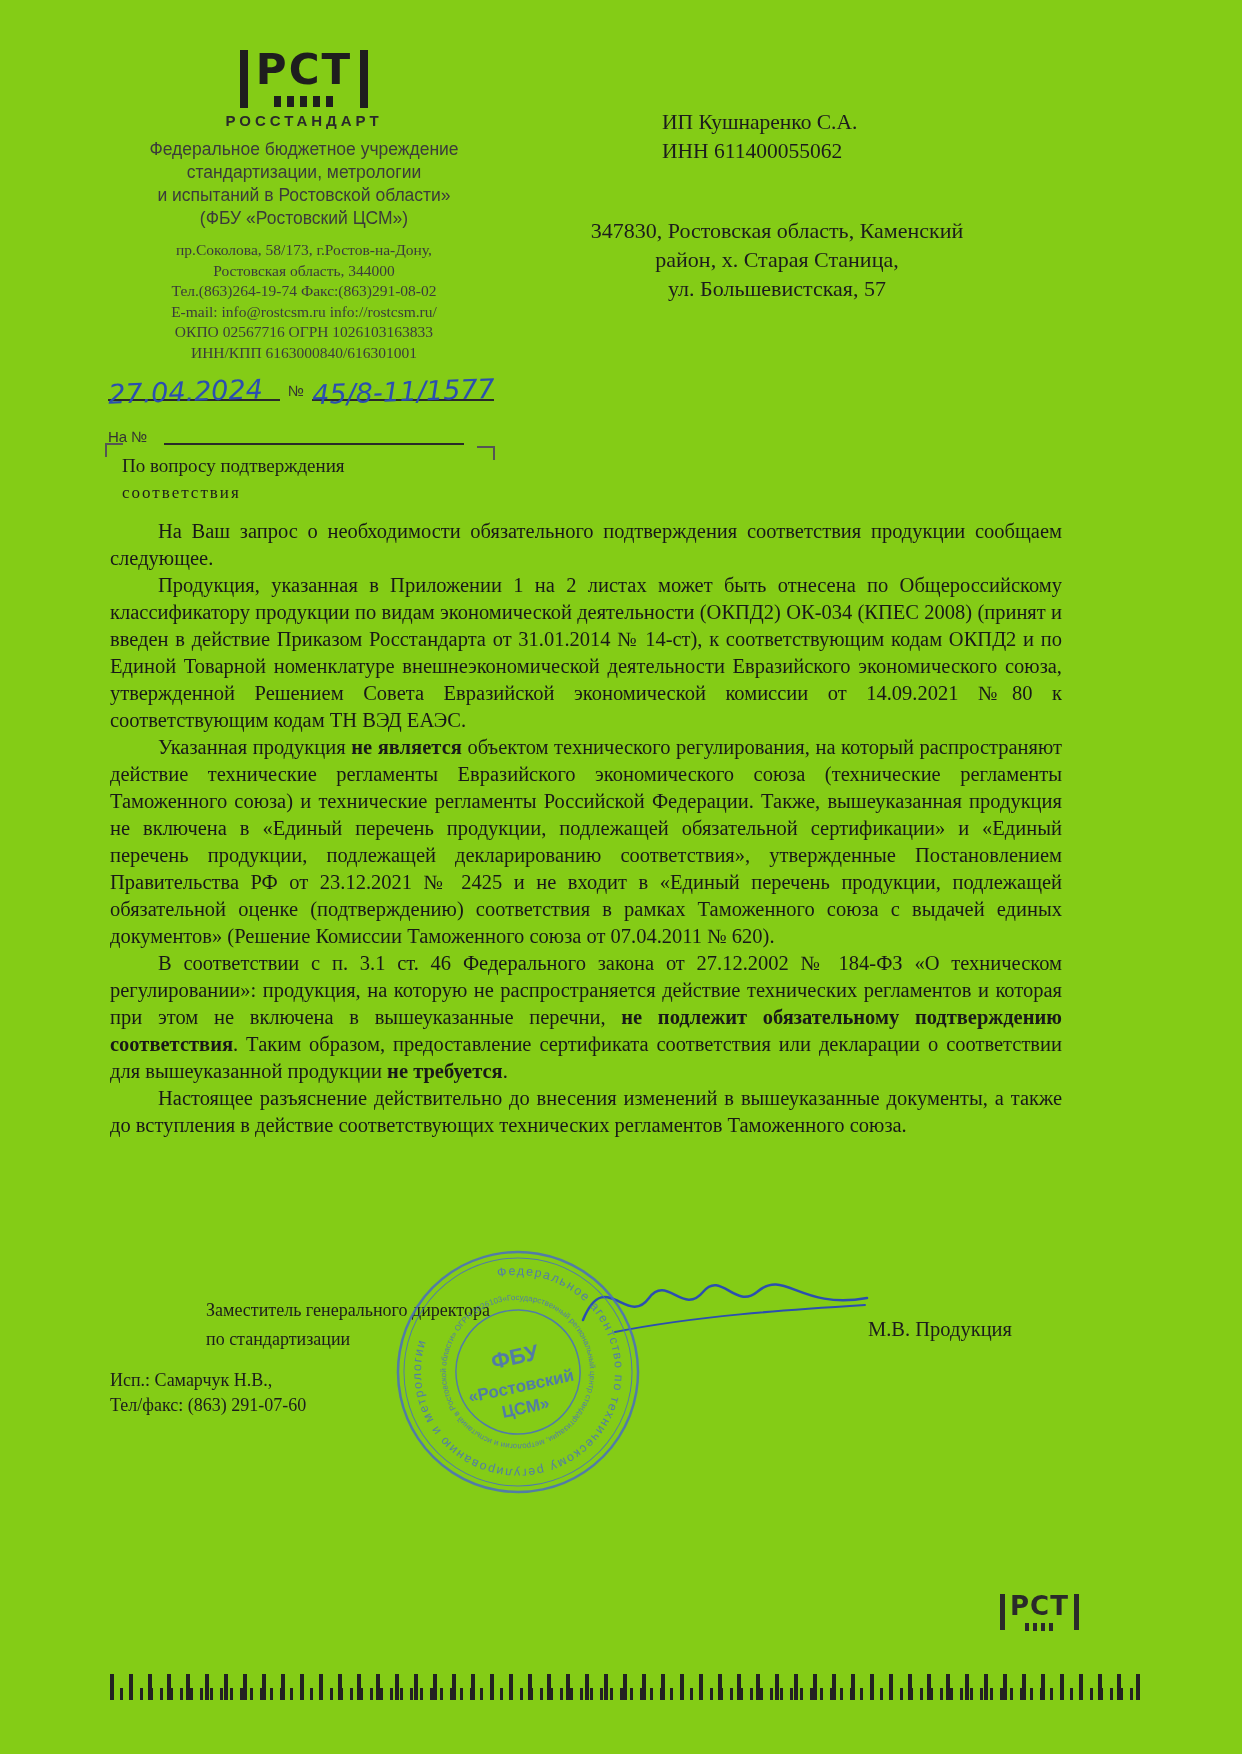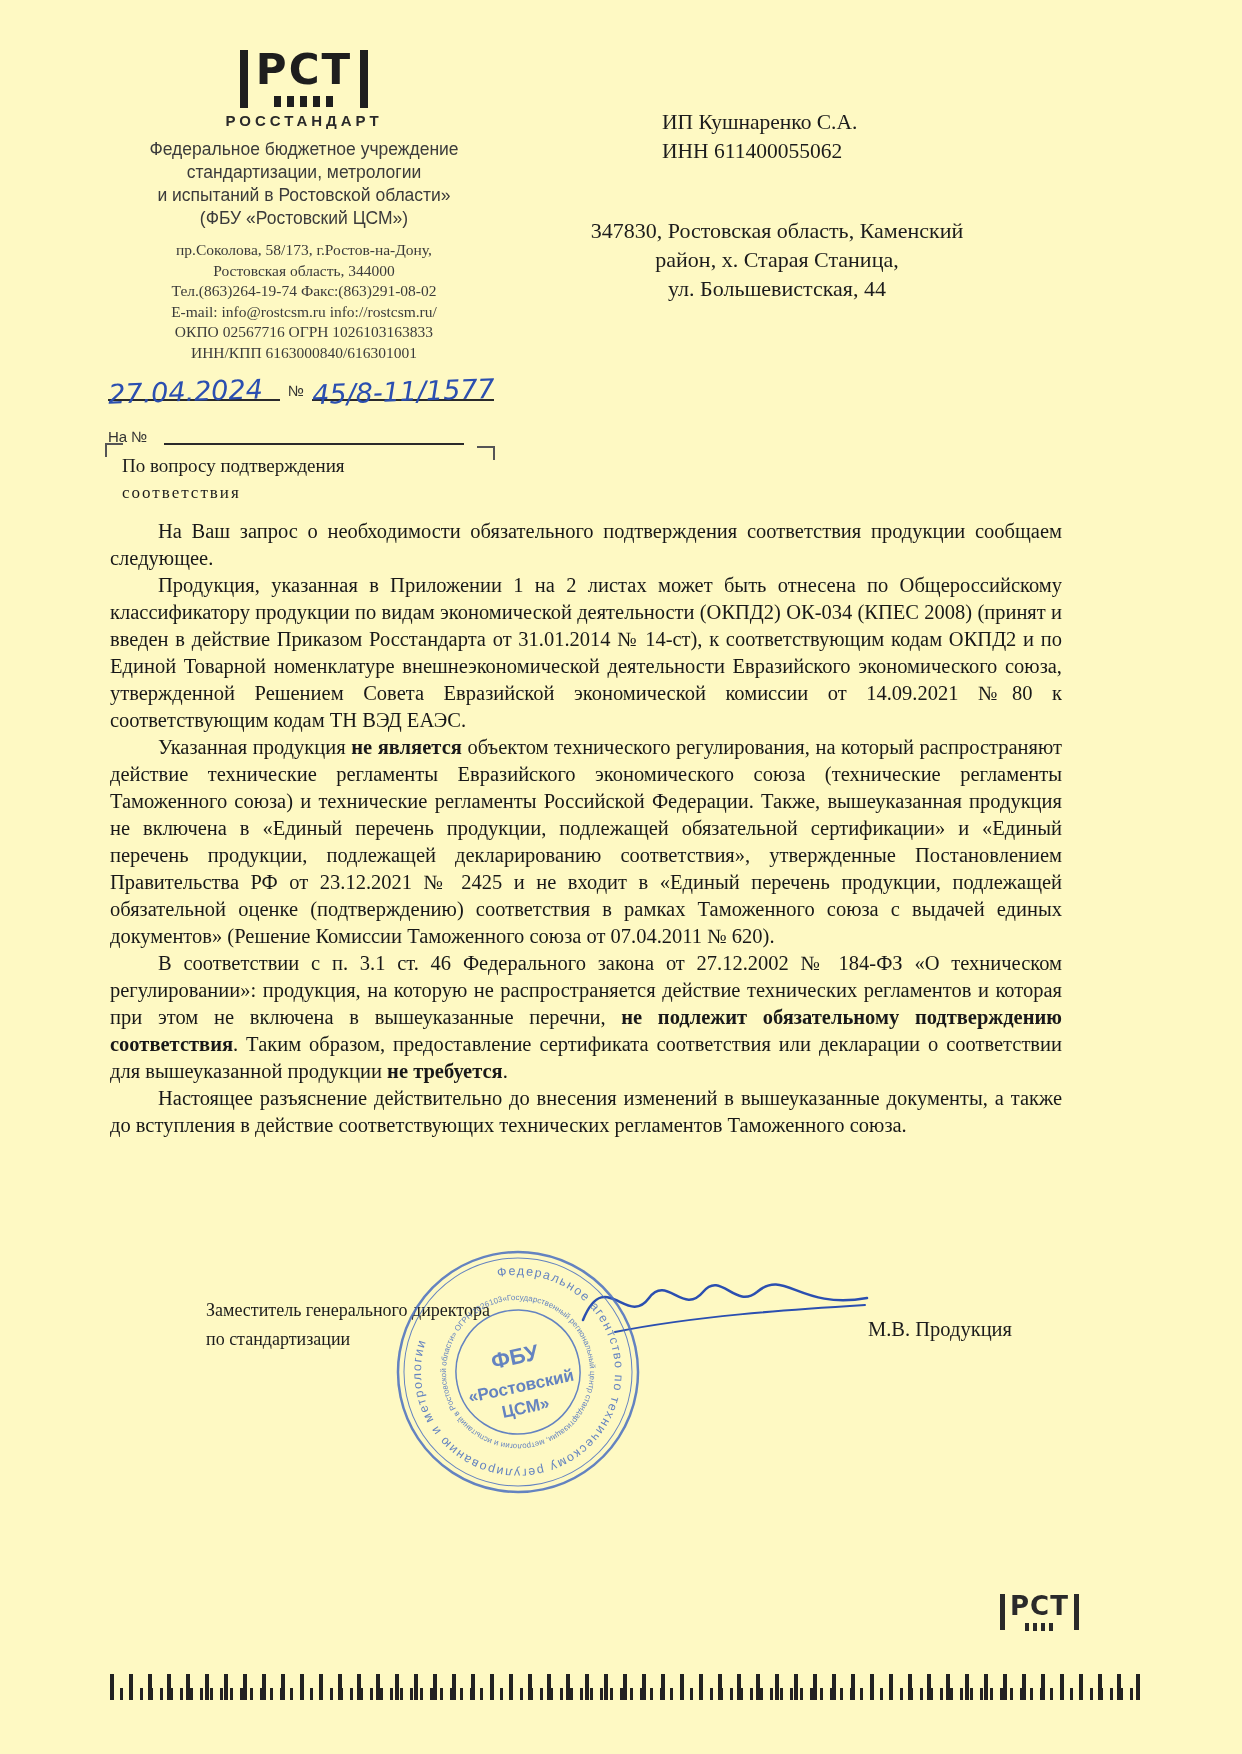--- a/index.html
+++ b/index.html
@@ -1,16 +1,16 @@
 <!DOCTYPE html>
 <html><head>
 <meta charset="utf-8">
 <style>
   html,body{margin:0;padding:0;background:#e9e9e7;}
-  .page{position:relative;width:1242px;height:1754px;background:#fef9c3;overflow:hidden;
+  .page{position:relative;width:1242px;height:1754px;background:#84cc16;overflow:hidden;
         font-family:"Liberation Serif", serif;color:#1c1c1c;}
 
   
   .lh{position:absolute;left:108px;top:50px;width:392px;text-align:center;
       font-family:"Liberation Sans", sans-serif;color:#3b3b3b;}
   .logo{display:inline-flex;gap:8px;align-items:flex-start;margin-bottom:4px;}
   .logo-bar{width:8px;height:58px;background:#1e1e1e;}
   .logo-center{display:flex;flex-direction:column;align-items:center;}
   .logo-text{font-family:"DejaVu Sans", sans-serif;font-weight:bold;font-size:42px;
              line-height:40px;letter-spacing:2px;color:#1e1e1e;}
@@ -121,21 +121,21 @@
     </div>
   </div>
 
   <div class="recipient-name">
     <div>ИП Кушнаренко С.А.</div>
     <div>ИНН 611400055062</div>
   </div>
   <div class="recipient-addr">
     <div>347830, Ростовская область, Каменский</div>
     <div>район, х. Старая Станица,</div>
-    <div>ул. Большевистская, 44</div>
+    <div>ул. Большевистская, 57</div>
   </div>
 
   <div class="corner-tl"></div>
   <div class="corner-tr"></div>
   <div class="subject">
     <div>По вопросу подтверждения</div>
     <div class="subject-line2">соответствия</div>
   </div>
 
   <div class="body">
@@ -167,20 +167,24 @@
       <textPath href="#stamp-ring-outer">Федеральное агентство по техническому регулированию и метрологии </textPath>
     </text>
     <text font-size="8">
       <textPath href="#stamp-ring-inner">«Государственный региональный центр стандартизации, метрологии и испытаний в Ростовской области» ОГРН 1026103163833</textPath>
     </text>
     <text x="150" y="142" text-anchor="middle" font-size="22" font-weight="bold">ФБУ</text>
     <text x="150" y="170" text-anchor="middle" font-size="17" font-weight="bold">«Ростовский</text>
     <text x="150" y="192" text-anchor="middle" font-size="17" font-weight="bold">ЦСМ»</text>
   </svg>
 
+  <div class="exec">
+    <div>Исп.: Самарчук Н.В.,</div>
+    <div>Тел/факс: (863) 291-07-60</div>
+  </div>
 
   <div class="footer-logo">
     <div class="logo-bar"></div>
     <div class="logo-center">
       <div class="logo-text">РСТ</div>
       <div class="logo-dots">
         <span class="logo-dot"></span>
         <span class="logo-dot"></span>
         <span class="logo-dot"></span>
         <span class="logo-dot"></span>

